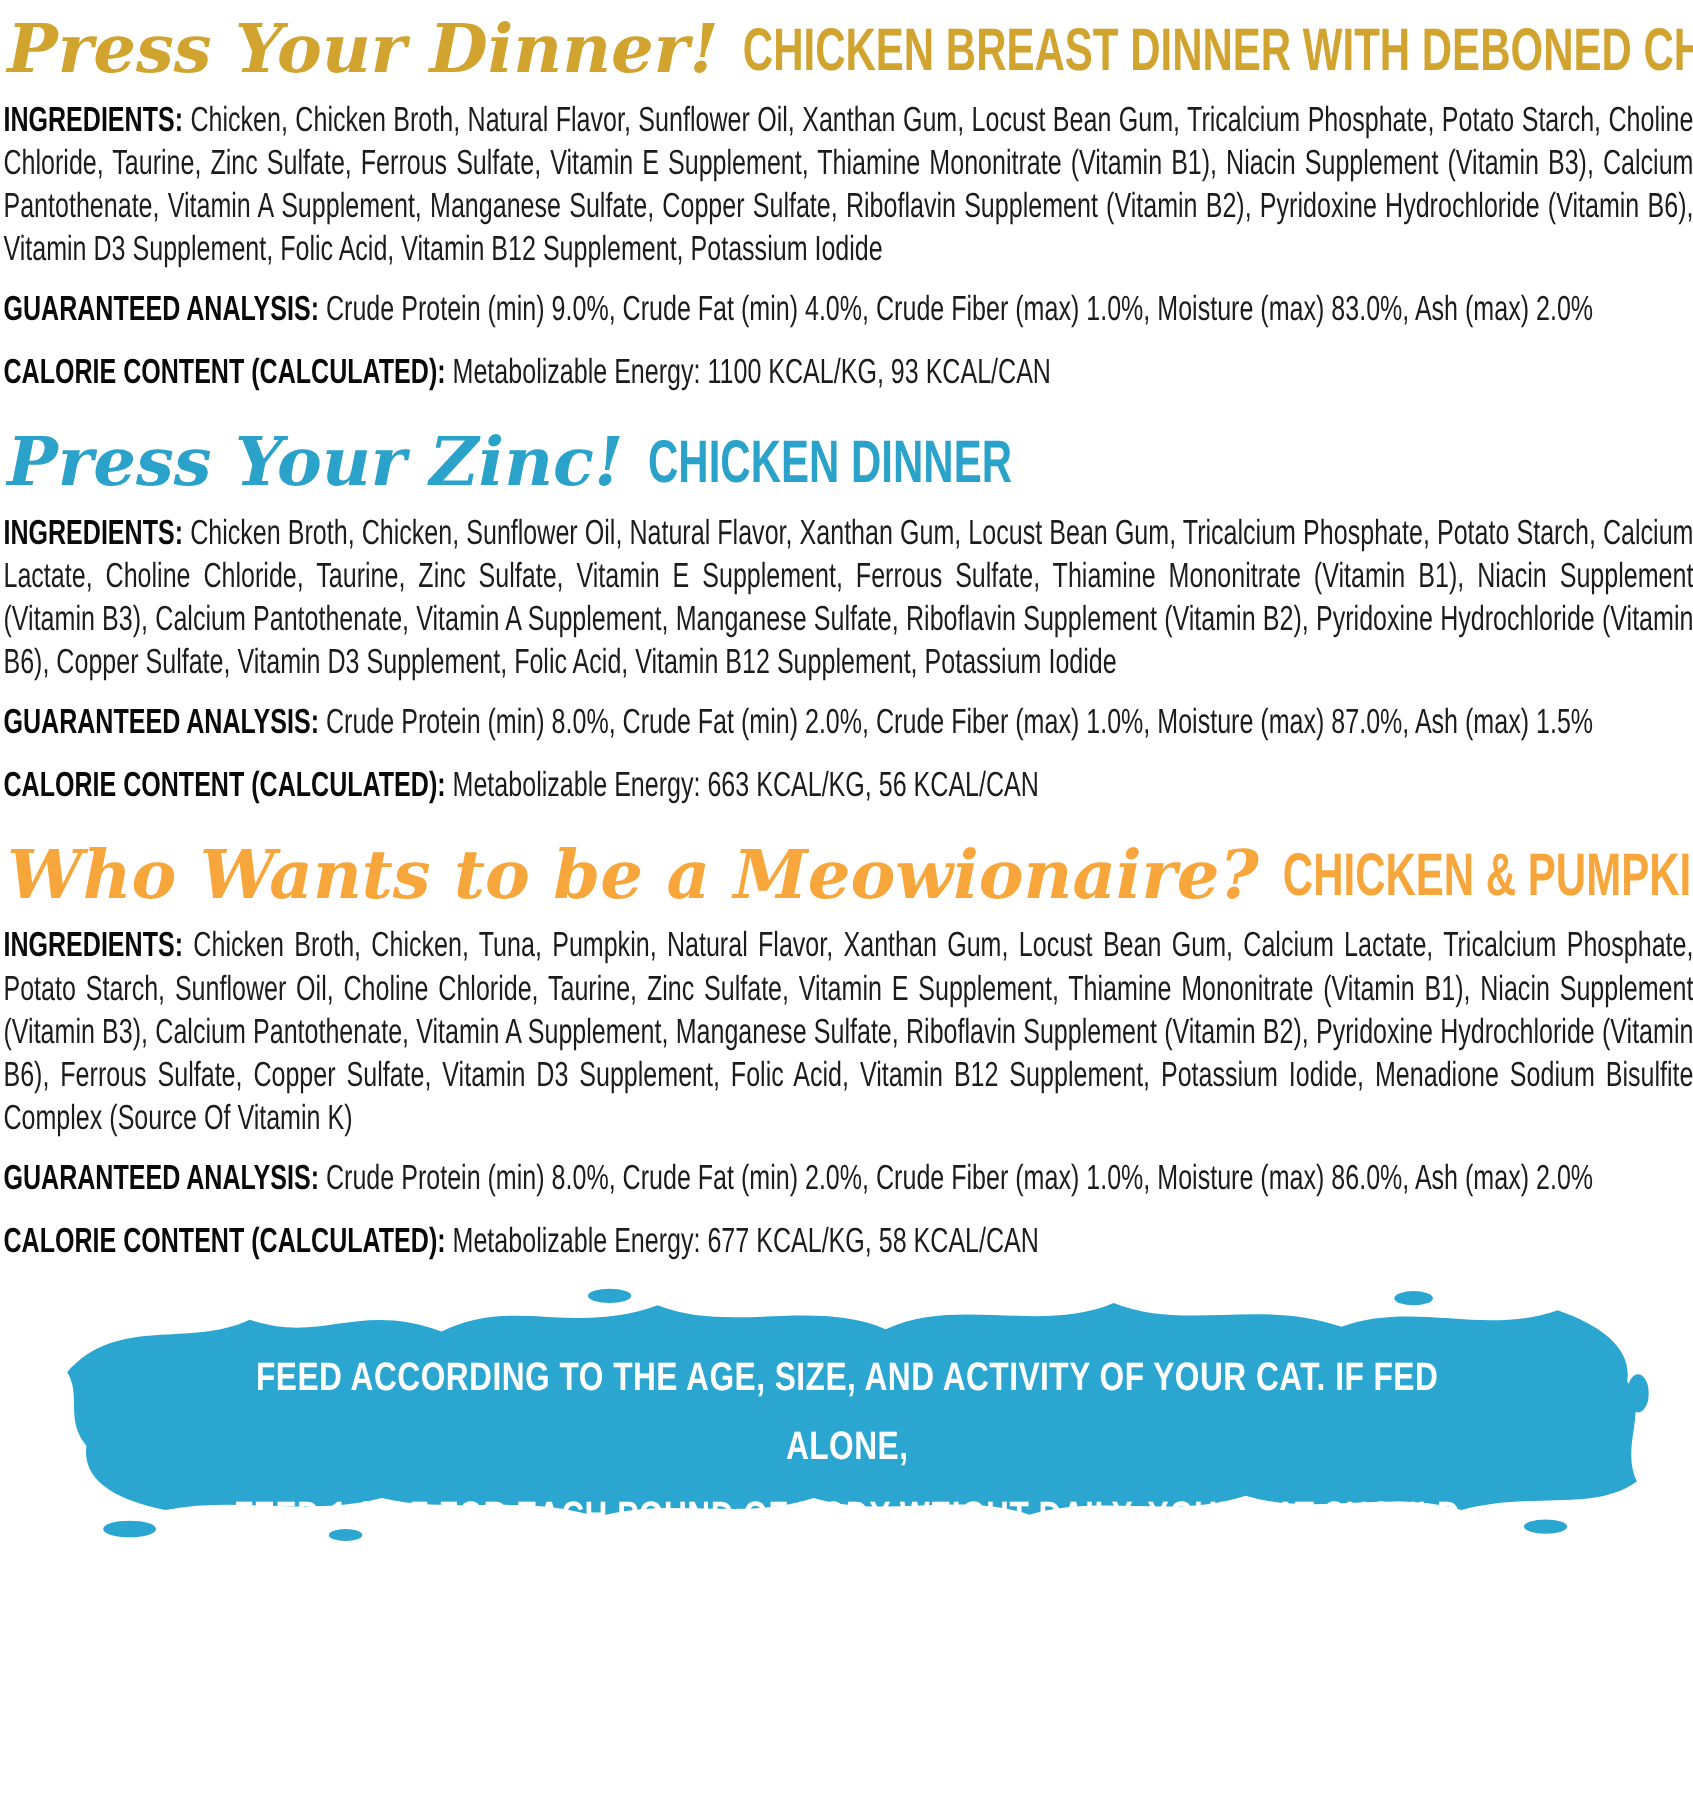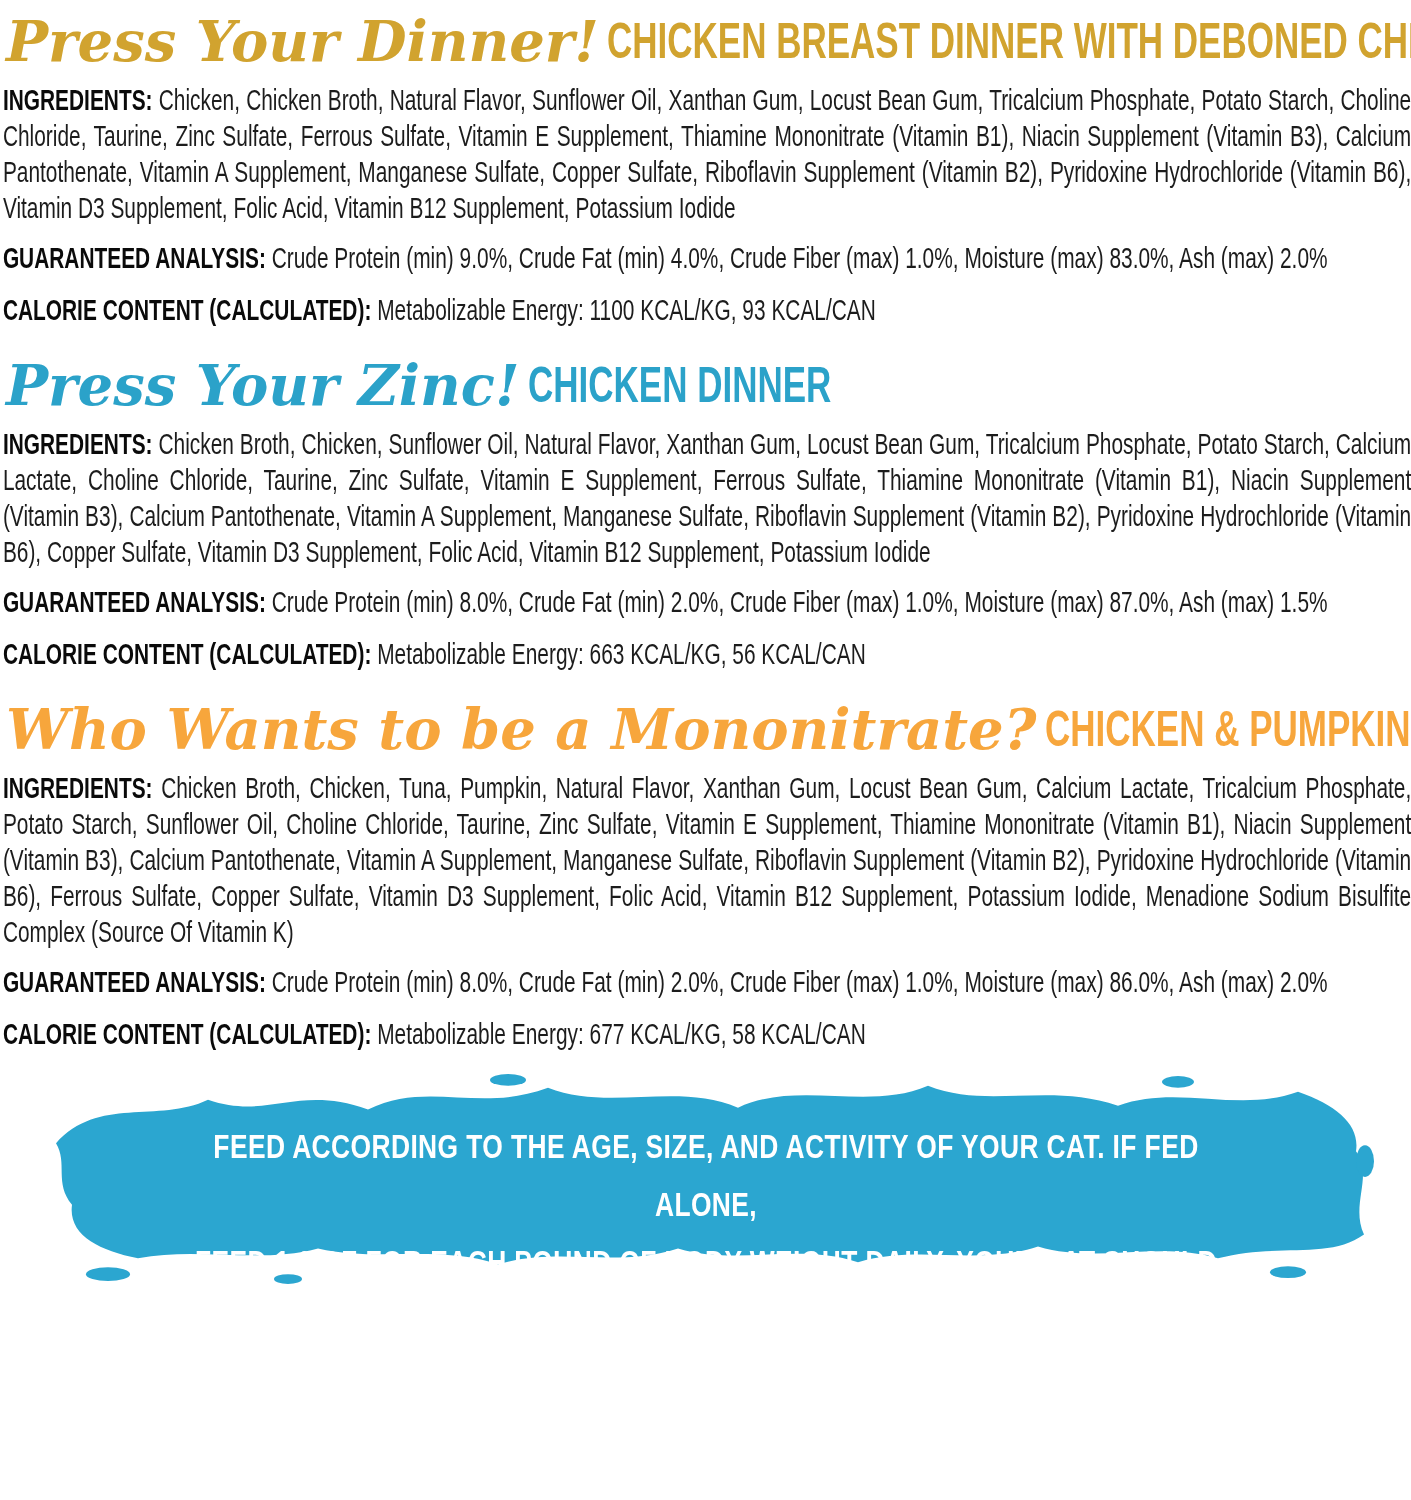--- a/index.html
+++ b/index.html
@@ -24,21 +24,21 @@
     color:#1c1c1c;
     padding-left:4px;
   }
   .body-text .lbl { font-weight:bold; color:#0a0a0a; }
 
   .m-ing { margin-top:6px; }
   .m-ga  { margin-top:14px; }
   .m-cal { margin-top:16px; }
 
   .sec-head {
-    display:flex; align-items:center; gap:8px;
+    display:flex; align-items:center; gap:20px;
     white-space:nowrap; height:70px; padding-left:6px;
     overflow:visible;
   }
   .sec-head.later { margin-top:22px; }
   .script {
     font-family:"DejaVu Serif", serif;
     font-style:italic; font-weight:bold;
     font-size:56px; line-height:70px;
   }
   .prod {
@@ -99,21 +99,21 @@
       <div class="cond m-ga">
           <p class="body-text"><span class="lbl">GUARANTEED ANALYSIS:</span> <span>Crude Protein (min) 8.0%, Crude Fat (min) 2.0%, Crude Fiber (max) 1.0%, Moisture (max) 87.0%, Ash (max) 1.5%</span></p>
         </div>
       <div class="cond m-cal">
           <p class="body-text"><span class="lbl">CALORIE CONTENT (CALCULATED):</span> <span>Metabolizable Energy: 663 KCAL/KG, 56 KCAL/CAN</span></p>
         </div>
     </section>
 
     <section>
       <div class="sec-head later">
-        <span class="script c-orange">Who Wants to be a Mononitrate?</span>
+        <span class="script c-orange">Who Wants to be a Meowionaire?</span>
         <span class="prod c-orange">CHICKEN &amp; PUMPKIN DINNER</span>
       </div>
       <div class="cond m-ing">
           <p class="body-text"><span class="lbl">INGREDIENTS:</span> <span>Chicken Broth, Chicken, Tuna, Pumpkin, Natural Flavor, Xanthan Gum, Locust Bean Gum, Calcium Lactate, Tricalcium Phosphate, Potato Starch, Sunflower Oil, Choline Chloride, Taurine, Zinc Sulfate, Vitamin E Supplement, Thiamine Mononitrate (Vitamin B1), Niacin Supplement (Vitamin B3), Calcium Pantothenate, Vitamin A Supplement, Manganese Sulfate, Riboflavin Supplement (Vitamin B2), Pyridoxine Hydrochloride (Vitamin B6), Ferrous Sulfate, Copper Sulfate, Vitamin D3 Supplement, Folic Acid, Vitamin B12 Supplement, Potassium Iodide, Menadione Sodium Bisulfite Complex (Source Of Vitamin K)</span></p>
         </div>
       <div class="cond m-ga">
           <p class="body-text"><span class="lbl">GUARANTEED ANALYSIS:</span> <span>Crude Protein (min) 8.0%, Crude Fat (min) 2.0%, Crude Fiber (max) 1.0%, Moisture (max) 86.0%, Ash (max) 2.0%</span></p>
         </div>
       <div class="cond m-cal">
           <p class="body-text"><span class="lbl">CALORIE CONTENT (CALCULATED):</span> <span>Metabolizable Energy: 677 KCAL/KG, 58 KCAL/CAN</span></p>

